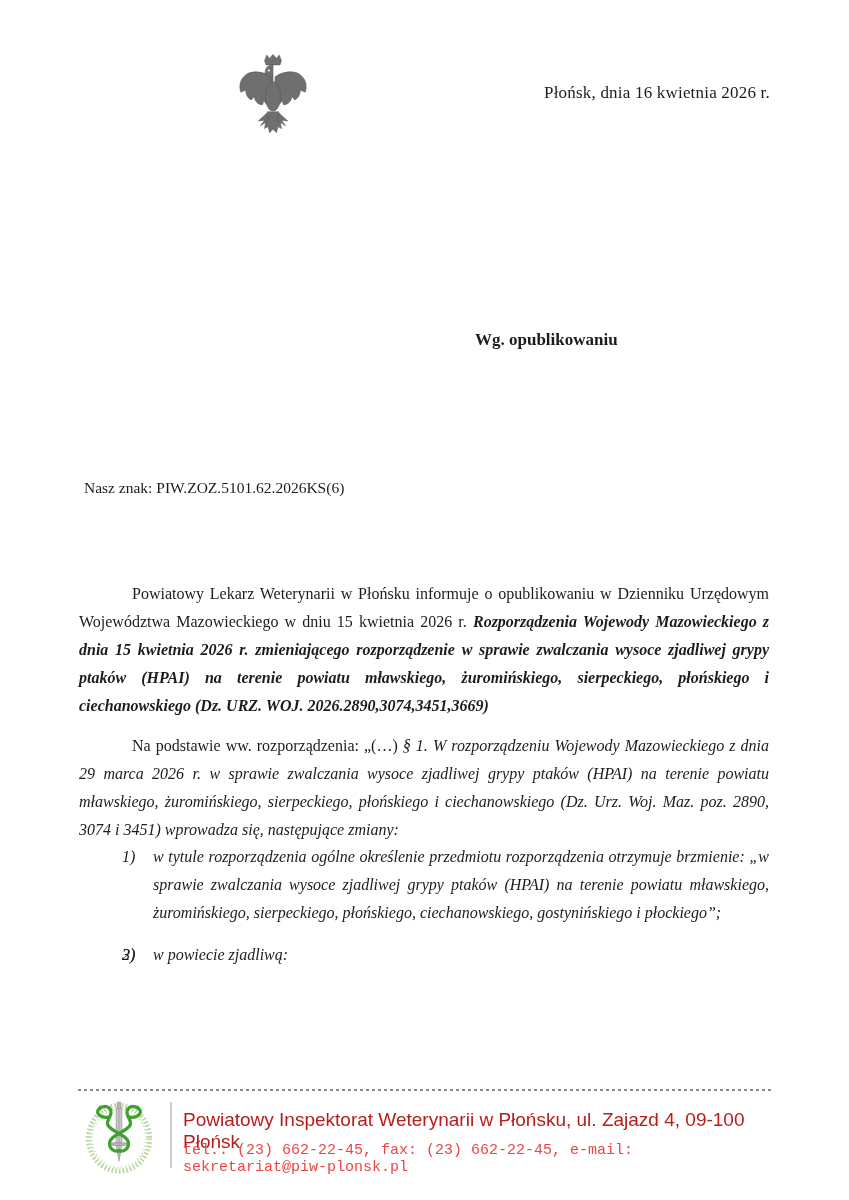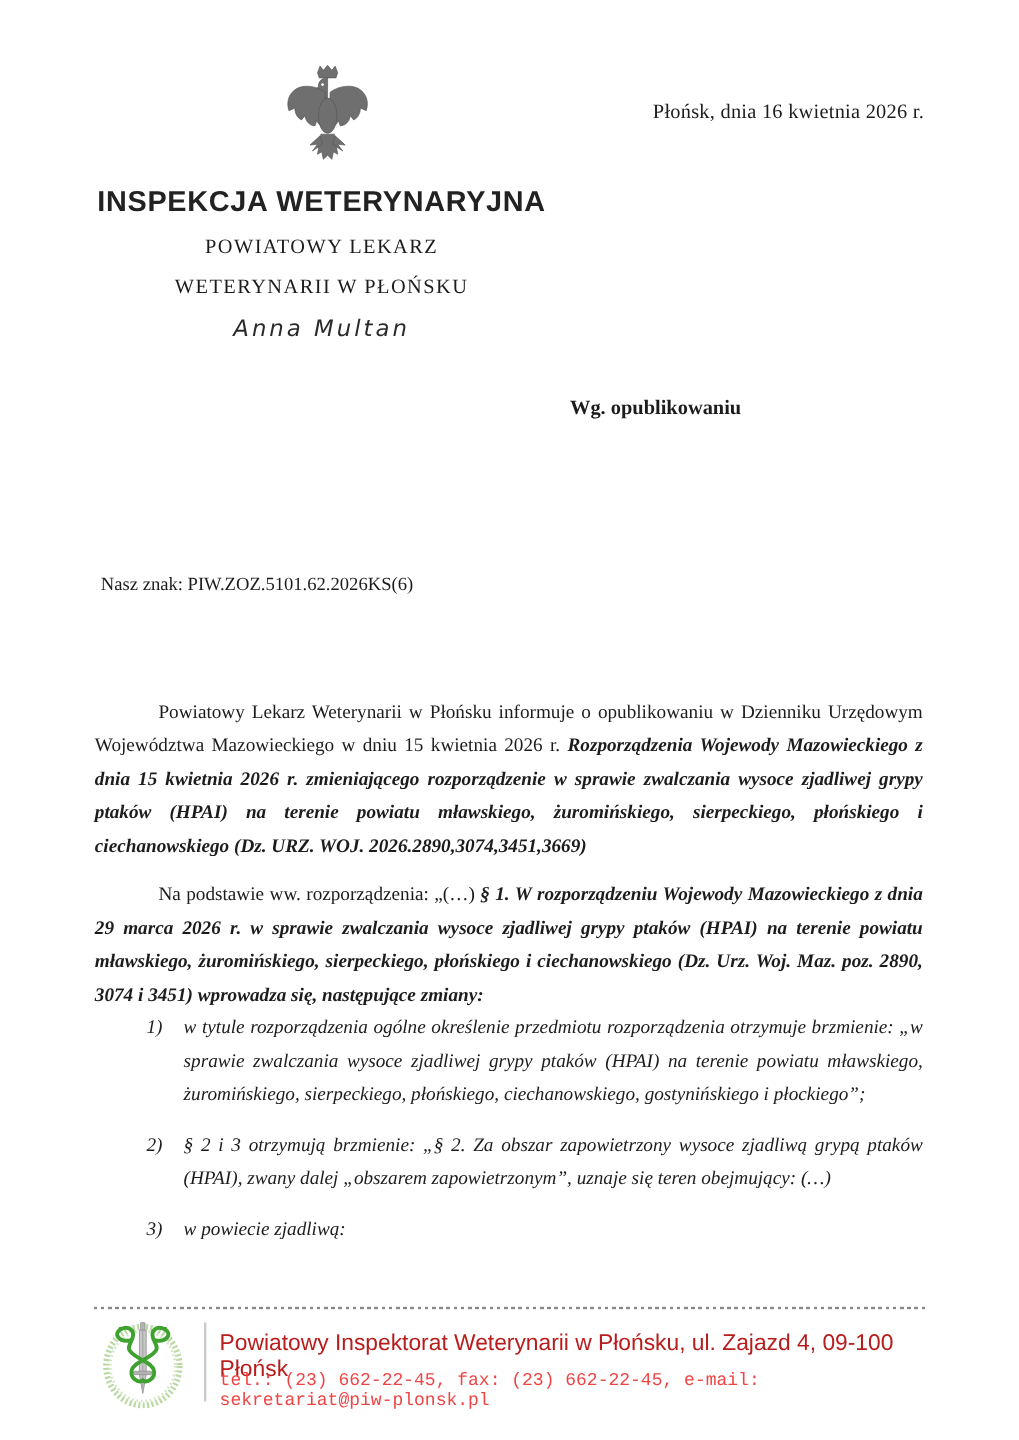--- a/index.html
+++ b/index.html
@@ -30,21 +30,21 @@
     font-size:17px;font-weight:bold;
   }
   .ref-row{position:absolute;left:84px;top:479px;font-size:15.5px;}
   .ref-label{display:inline-block;text-align:right;}
   .ref-number{display:inline-block;}
   
   .body-text{position:absolute;left:79px;width:690px;font-size:16px;line-height:28px;}
   .p1{top:564px;text-align:justify;text-indent:53px;}
   .p2{top:716px;text-align:justify;text-indent:53px;}
   .em-bold{font-weight:bold;font-style:italic;margin-top:48px;}
-  .em-it{font-style:italic;font-weight:bold;}
+  .em-it{font-style:italic;}
   .list{position:absolute;left:79px;top:843px;width:690px;font-size:16px;line-height:28px;}
   .li{position:relative;padding-left:74px;text-align:justify;font-style:italic;}
   .li + .li{margin-top:14px;}
   .li-num{position:absolute;left:43px;top:0;font-style:italic;}
   
   .footer-rule{
     position:absolute;left:78px;top:1089px;width:693px;height:2px;
     background:repeating-linear-gradient(90deg,#8a8a8a 0 3px,transparent 3px 6px);
   }
   .footer-logo{position:absolute;left:78px;top:1100px;width:82px;height:74px;}
@@ -81,46 +81,39 @@
 
         <path d="M41,86 L29,97 L38,96 L32,104 L44,96 Z"></path>
         <path d="M59,86 L71,97 L62,96 L68,104 L56,96 Z"></path>
       </g>
       <circle cx="44" cy="25" r="1.6" fill="#ffffff"></circle>
     </svg>
   </div>
 
   <div class="date-line">Płońsk, dnia 16 kwietnia 2026 r.</div>
 
-  <div class="org-block">
-    <div class="org-name">INSPEKCJA WETERYNARYJNA</div>
-    <div class="org-line1">POWIATOWY LEKARZ</div>
-    <div class="org-line2">WETERYNARII W PŁOŃSKU</div>
-    <div class="officer-name">Anna Multan</div>
-  </div>
 
   <div class="distribution">Wg. opublikowaniu</div>
 
   <div class="ref-row">
     <span class="ref-label">Nasz znak:</span>
     <span class="ref-number">PIW.ZOZ.5101.62.2026KS(6)</span>
   </div>
 
   <p class="body-text p1"><span>Powiatowy Lekarz Weterynarii w Płońsku informuje o opublikowaniu w Dzienniku Urzędowym Województwa Mazowieckiego w dniu 15 kwietnia 2026 r. </span><span class="em-bold">Rozporządzenia Wojewody Mazowieckiego z dnia 15 kwietnia 2026 r. zmieniającego rozporządzenie w sprawie zwalczania wysoce zjadliwej grypy ptaków (HPAI) na terenie powiatu mławskiego, żuromińskiego, sierpeckiego, płońskiego i ciechanowskiego (Dz. URZ. WOJ. 2026.2890,3074,3451,3669)</span></p>
 
   <p class="body-text p2"><span>Na podstawie ww. rozporządzenia: „(…) </span><span class="em-it">§ 1. W rozporządzeniu Wojewody Mazowieckiego z dnia 29 marca 2026 r. w sprawie zwalczania wysoce zjadliwej grypy ptaków (HPAI) na terenie powiatu mławskiego, żuromińskiego, sierpeckiego, płońskiego i ciechanowskiego (Dz. Urz. Woj. Maz. poz. 2890, 3074 i 3451) wprowadza się, następujące zmiany:</span></p>
 
   <div class="list">
     <div class="li">
       <span class="li-num">1)</span>
       <span>w tytule rozporządzenia ogólne określenie przedmiotu rozporządzenia otrzymuje brzmienie: „w sprawie zwalczania wysoce zjadliwej grypy ptaków (HPAI) na terenie powiatu mławskiego, żuromińskiego, sierpeckiego, płońskiego, ciechanowskiego, gostynińskiego i płockiego”;</span>
     </div>
     <div class="li">
       <span class="li-num">2)</span>
-      <span>§ 2 i 3 otrzymują brzmienie: „§ 2. Za obszar zapowietrzony wysoce zjadliwą grypą ptaków (HPAI), zwany dalej „obszarem zapowietrzonym”, uznaje się teren obejmujący: (…)</span>
     </div>
     <div class="li">
       <span class="li-num">3)</span>
       <span>w powiecie zjadliwą:</span>
     </div>
   </div>
 
   <div class="footer-rule"></div>
 
   <div class="footer-logo">

